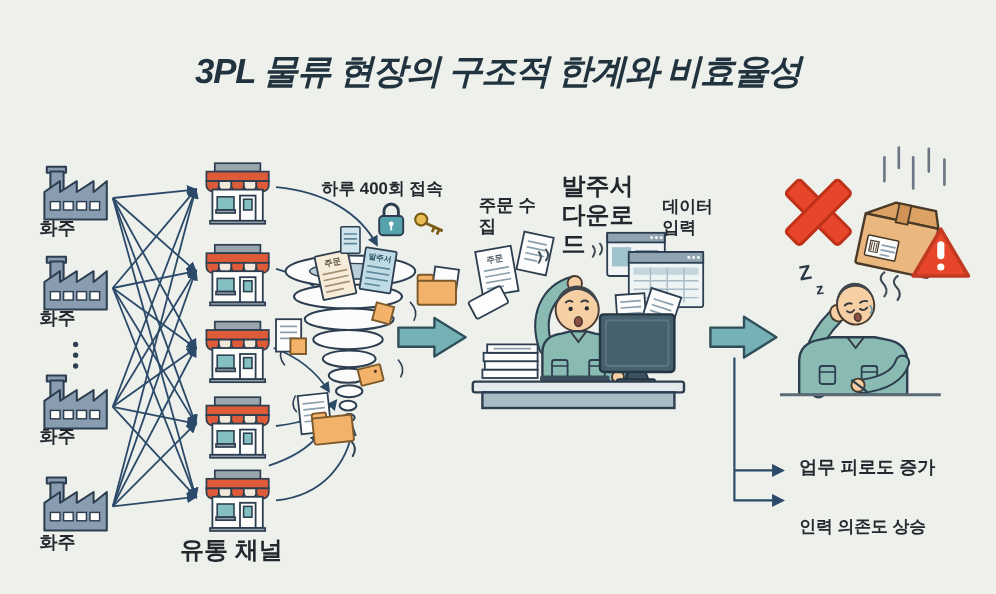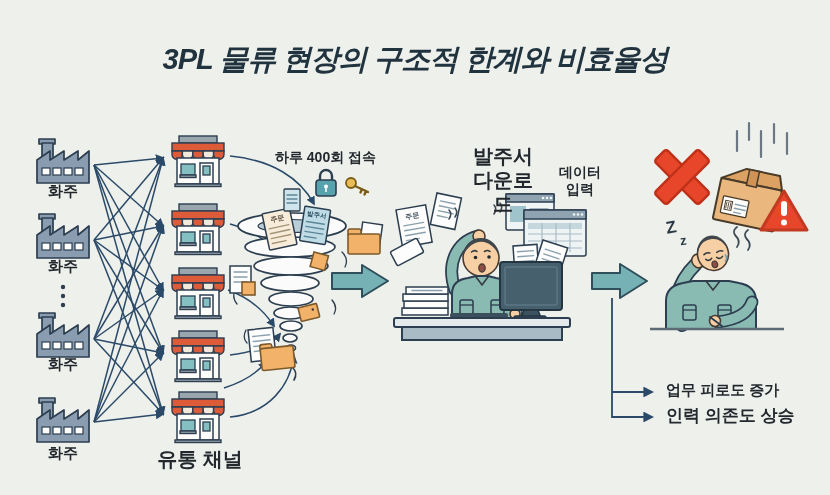--- a/index.html
+++ b/index.html
@@ -7,32 +7,32 @@
   --teal-arrow:#76b1b5; --store-awning:#dd5b39; --folder:#f3b269; --alert-red:#e8462b;
   --shirt:#8abbb3; --skin:#f6cfa4; --monitor:#46606e; --lock:#57a3ad; --key:#e8bd55; --box:#eab77e;
 }
 html,body{margin:0;padding:0;background:#d8dad6;}
 .canvas{position:relative;width:830px;height:495px;background:var(--background);overflow:hidden;
   font-family:"Liberation Sans",sans-serif;}
 .canvas svg{position:absolute;left:0;top:0;}
 .title{position:absolute;top:40px;left:0;right:0;text-align:center;font-size:29px;font-weight:800;
   color:var(--title-text);letter-spacing:-1px;font-style:italic;}
 .lbl{position:absolute;color:#23282e;font-weight:700;line-height:1.2;}
-.lbl.c{text-align:center;}
+.lbl.c{}
 .shipper1{left:33px;top:182px;width:60px;font-size:15px;}
 .shipper2{left:33px;top:257px;width:60px;font-size:15px;}
 .shipper3{left:33px;top:355px;width:60px;font-size:15px;}
 .shipper4{left:33px;top:444px;width:60px;font-size:15px;}
 .channel{left:150px;top:447px;width:100px;font-size:20px;}
 .caption{left:268px;top:149px;width:115px;font-size:14px;}
 .task1{left:399px;top:164px;width:50px;font-size:14.5px;}
 .task2{left:468px;top:144px;width:70px;font-size:20px;}
 .task3{left:552px;top:164px;width:56px;font-size:14px;}
 .out1{left:666px;top:381px;font-size:15px;}
-.out2{left:666px;top:406px;font-size:17px;}
+.out2{left:666px;top:430px;font-size:14px;}
 .zbig{left:666px;top:218px;font-size:17px;font-weight:800;transform:rotate(-10deg);color:#2c3a46;}
 .zsmall{left:680px;top:233px;font-size:13px;font-weight:800;transform:rotate(-6deg);color:#2c3a46;}
 
 .ln{stroke:var(--connector);stroke-width:1.5;fill:none;}
 .ln2{stroke:var(--connector);stroke-width:1.8;fill:none;}
 .doc{fill:#fcfdfc;stroke:var(--outline);stroke-width:1.5;}
 .dl{stroke:#8aa0ae;stroke-width:1.4;fill:none;stroke-linecap:round;}
 .folder{fill:var(--folder);stroke:#7c5a2b;stroke-width:1.6;}
 .tealArrow{fill:var(--teal-arrow);stroke:#2f4f5a;stroke-width:2;stroke-linejoin:round;}
 .red{fill:var(--alert-red);stroke:#bf3118;stroke-width:2.5;stroke-linejoin:round;}
@@ -371,20 +371,21 @@
 </svg>
 
 <div class="title">3PL 물류 현장의 구조적 한계와 비효율성</div>
 
 <div class="lbl c shipper1">화주</div>
 <div class="lbl c shipper2">화주</div>
 <div class="lbl c shipper3">화주</div>
 <div class="lbl c shipper4">화주</div>
 <div class="lbl c channel">유통 채널</div>
 <div class="lbl c caption">하루 400회 접속</div>
+<div class="lbl c task1">주문 수집</div>
 <div class="lbl c task2">발주서 다운로드</div>
 <div class="lbl c task3">데이터 입력</div>
 <div class="lbl out1">업무 피로도 증가</div>
 <div class="lbl out2">인력 의존도 상승</div>
 <div class="lbl zbig">Z</div>
 <div class="lbl zsmall">z</div>
 
 </div>
 
 </body></html>

